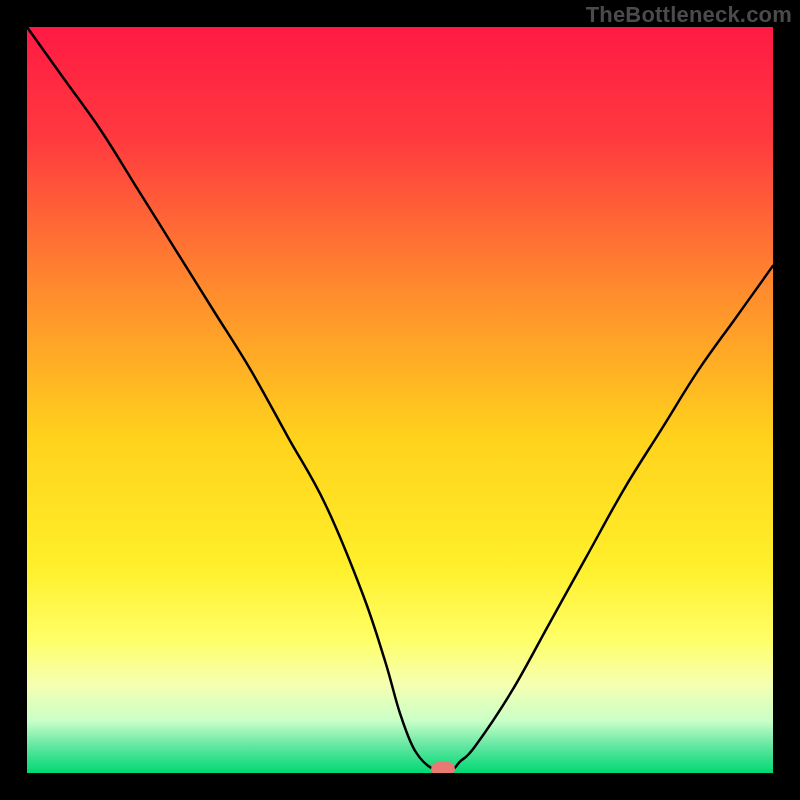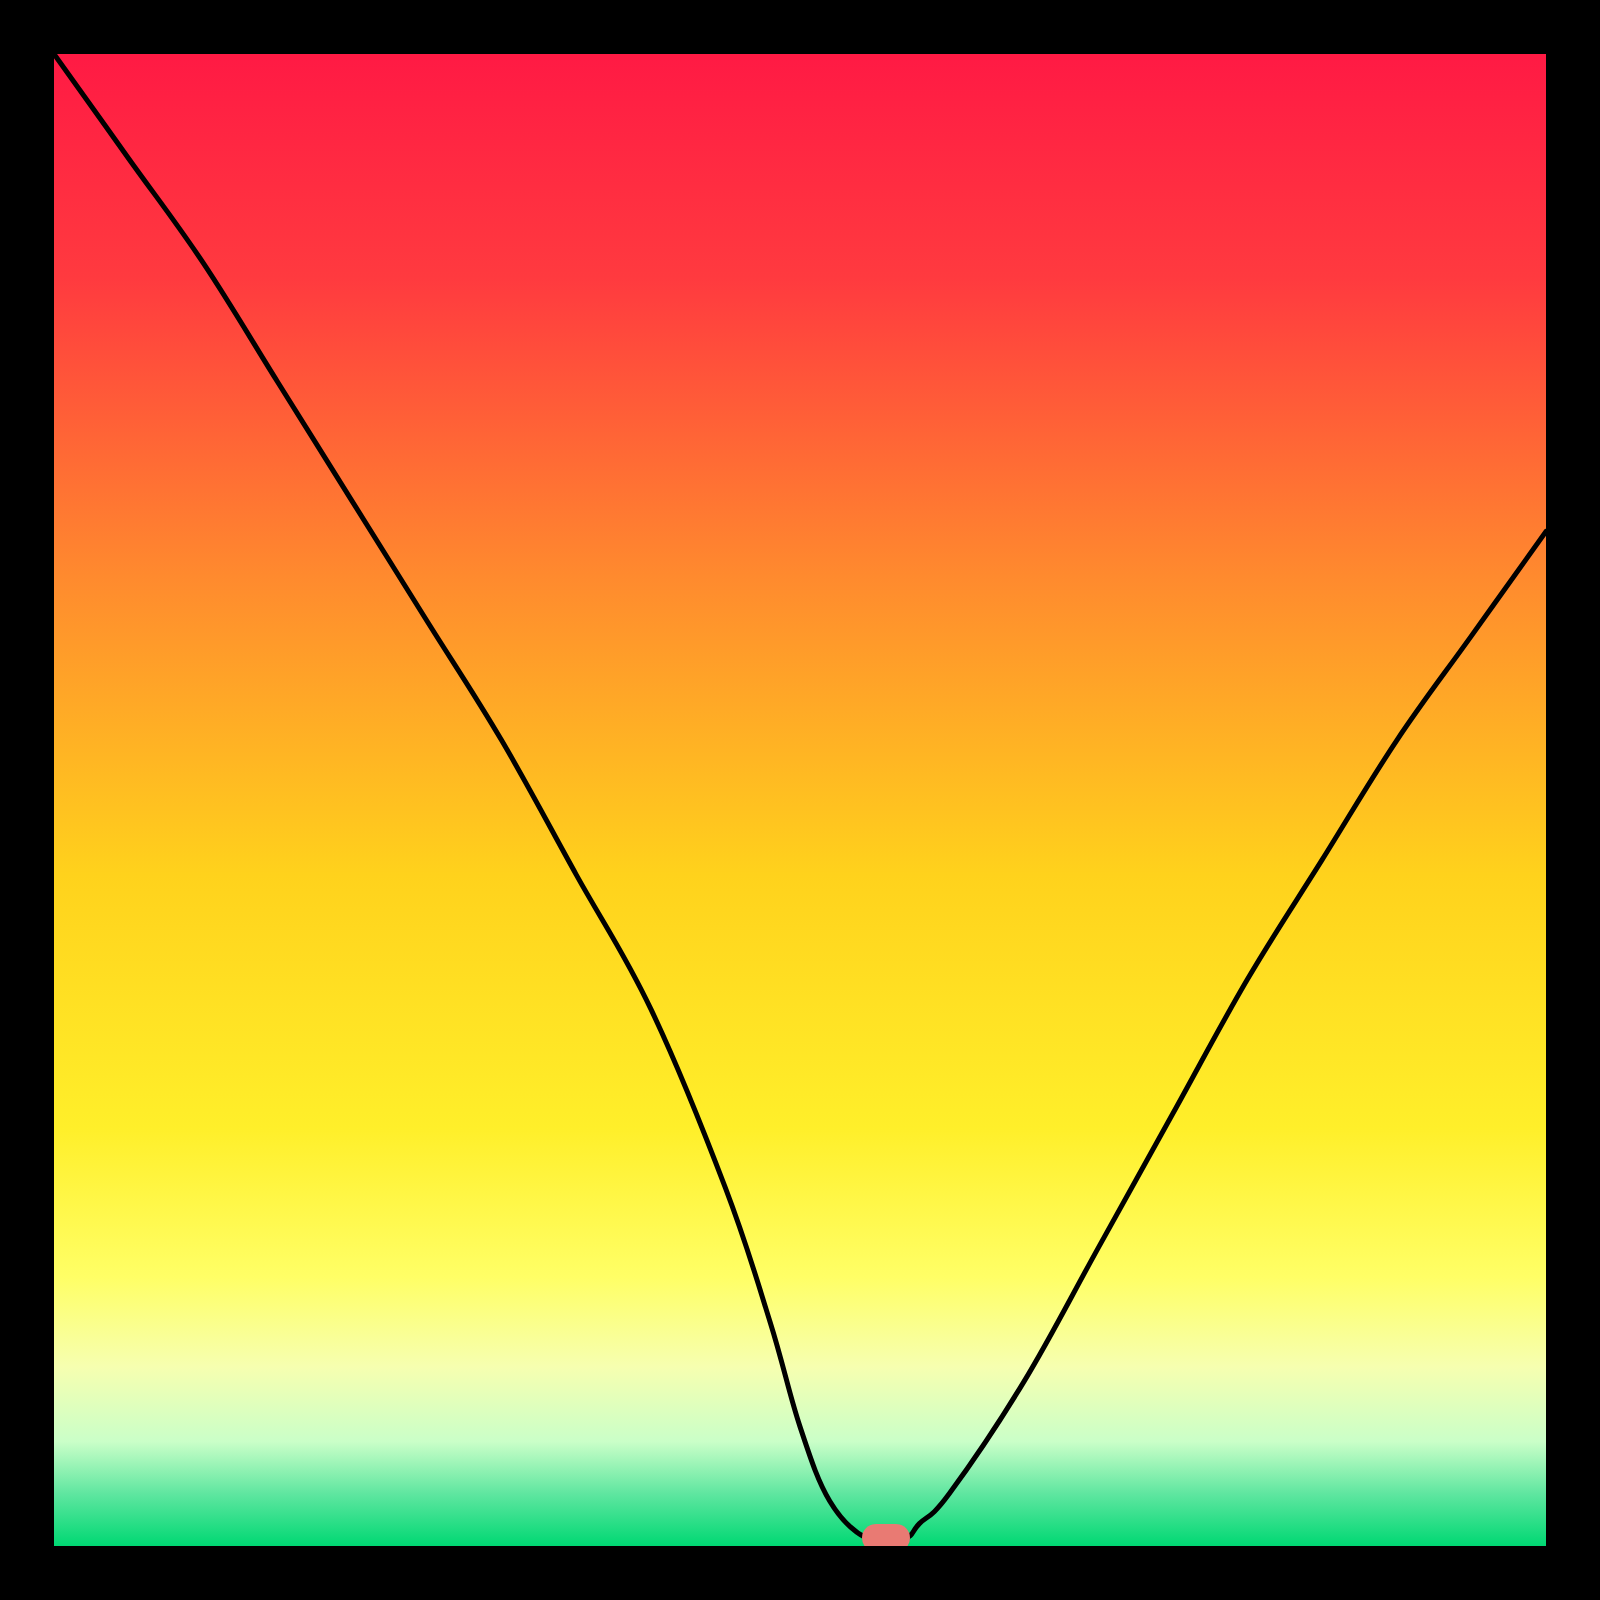--- a/index.html
+++ b/index.html
@@ -54,20 +54,21 @@
     border-radius: 7px;
     background: #e97a73;
     transform: translate(-50%, -50%);
   }
 </style>
 </head>
 <body>
 
 <div class="chart-wrap">
 
+  <div class="watermark">TheBottleneck.com</div>
 
   <div class="plot-area">
 
     <svg class="gradient-bg" viewBox="0 0 746 746" preserveAspectRatio="none">
       <defs>
         <linearGradient id="bg-grad" x1="0" y1="0" x2="0" y2="1">
             <stop offset="0%" stop-color="#ff1a44"></stop>
             <stop offset="15%" stop-color="#ff3a3f"></stop>
             <stop offset="35%" stop-color="#ff8a2e"></stop>
             <stop offset="55.00000000000001%" stop-color="#ffd21c"></stop>

